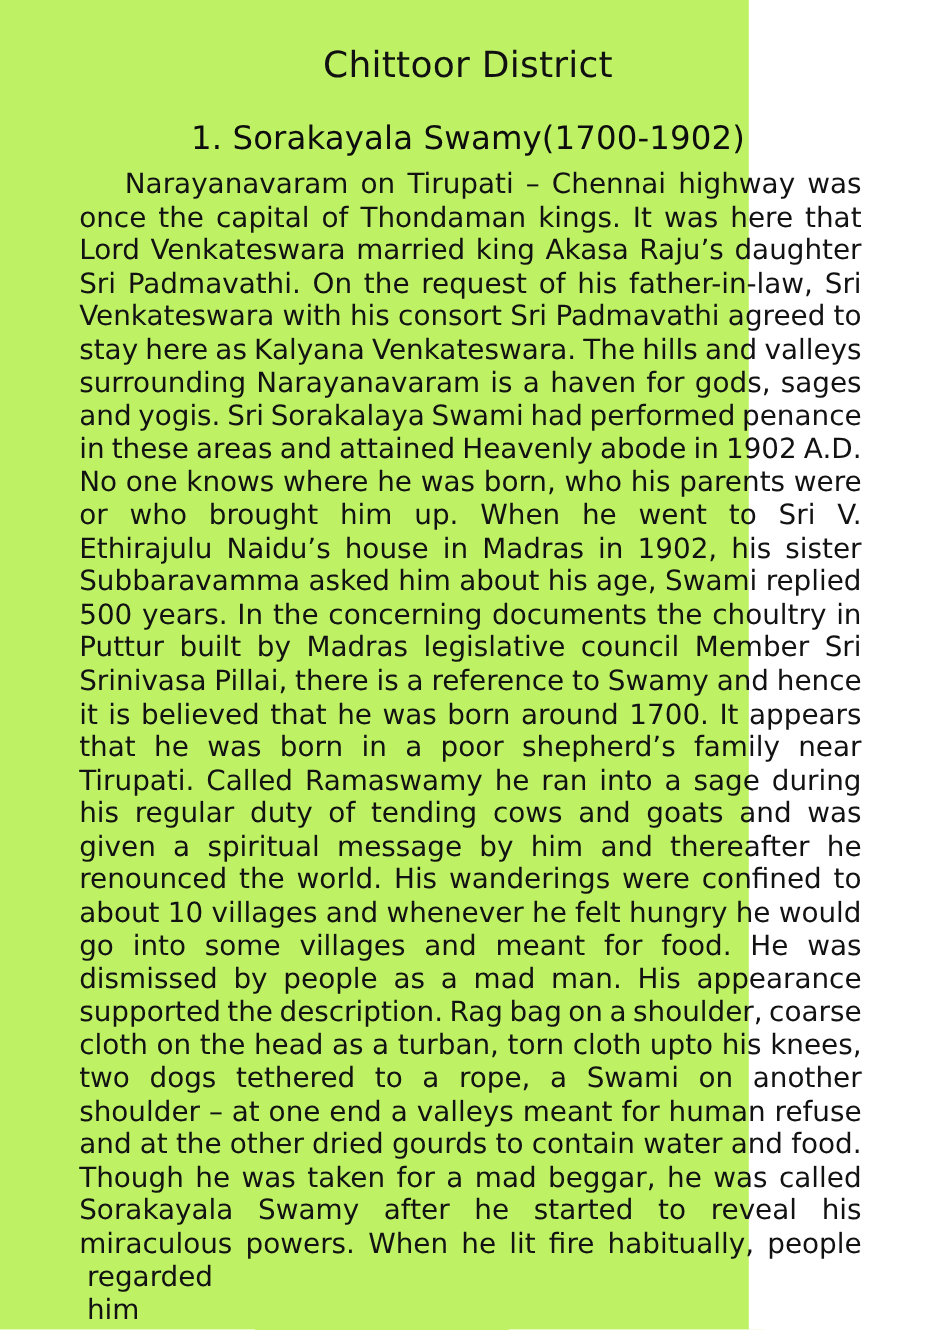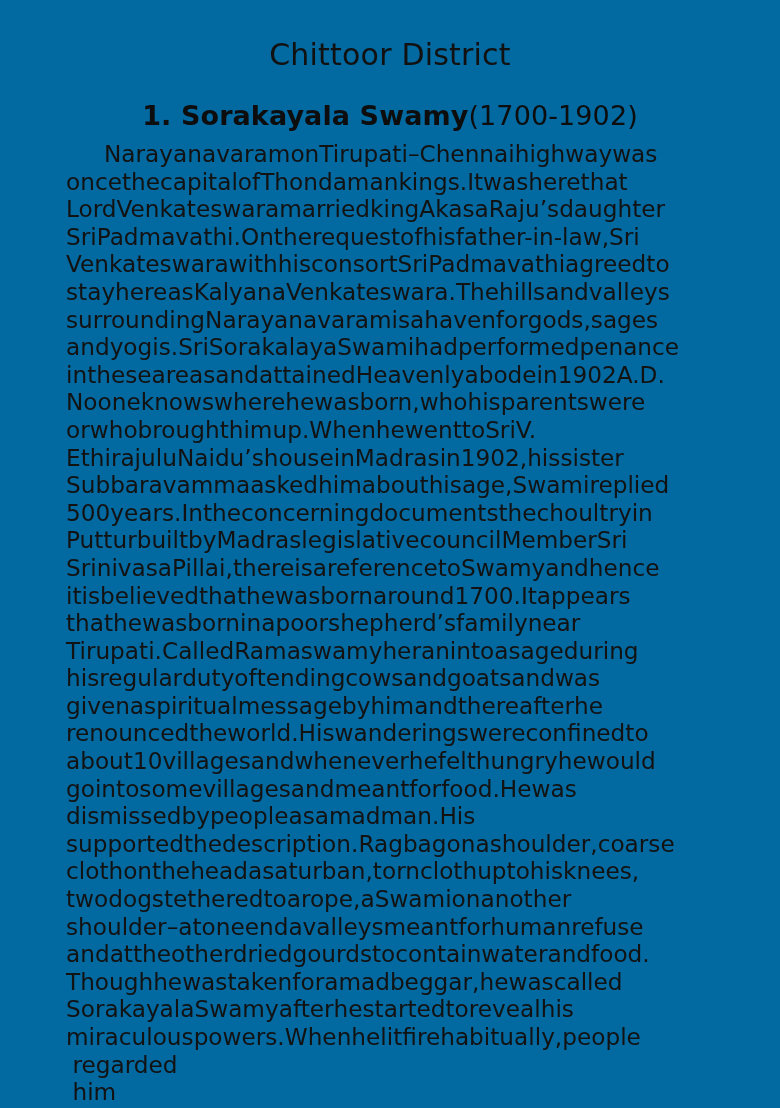--- a/index.html
+++ b/index.html
@@ -12,23 +12,23 @@
     width: 780px;
     height: 1108px;
     font-family: "DejaVu Sans", "Liberation Sans", sans-serif;
     color: #111111;
     overflow: hidden;
     position: relative;
   }
 
   .page {
     position: relative;
-    width: 780px;
+    width: 624px;
     height: 1108px;
-    background: #0369a1;
+    background: #bef264;
     box-sizing: border-box;
   }
 
   
   .doc-title {
     position: absolute;
     top: 18px;
     left: 0;
     width: 780px;
     text-align: center;
@@ -45,21 +45,21 @@
     top: 78px;
     left: 0;
     width: 780px;
     text-align: center;
     font-size: 27px;
     line-height: 32px;
     color: #0d0d0d;
     white-space: nowrap;
   }
   .section-heading .strong {
-    font-weight: 700;
+    font-weight: 400;
     letter-spacing: 0.1px;
   }
   .section-heading .years {
     font-weight: 400;
     letter-spacing: 0.1px;
   }
 
   
   .body-block {
     position: absolute;
@@ -90,21 +90,21 @@
   .line.indent {
     text-indent: 0;
     padding-left: 38px;
     width: 614px;
   }
 
   
   .line {
     display: flex;
     flex-direction: row;
-    justify-content: flex-start;
+    justify-content: space-between;
     align-items: baseline;
   }
   .line.ragged {
     justify-content: flex-start;
     flex-direction: column;
   }
   .line.ragged .w + .w {
     margin-left: 0.28em;
   }
   .w {
@@ -393,20 +393,21 @@
       </div>
       <div class="line">
         <span class="w">dismissed</span>
         <span class="w">by</span>
         <span class="w">people</span>
         <span class="w">as</span>
         <span class="w">a</span>
         <span class="w">mad</span>
         <span class="w">man.</span>
         <span class="w">His</span>
+        <span class="w">appearance</span>
       </div>
       <div class="line">
         <span class="w">supported</span>
         <span class="w">the</span>
         <span class="w">description.</span>
         <span class="w">Rag</span>
         <span class="w">bag</span>
         <span class="w">on</span>
         <span class="w">a</span>
         <span class="w">shoulder,</span>

